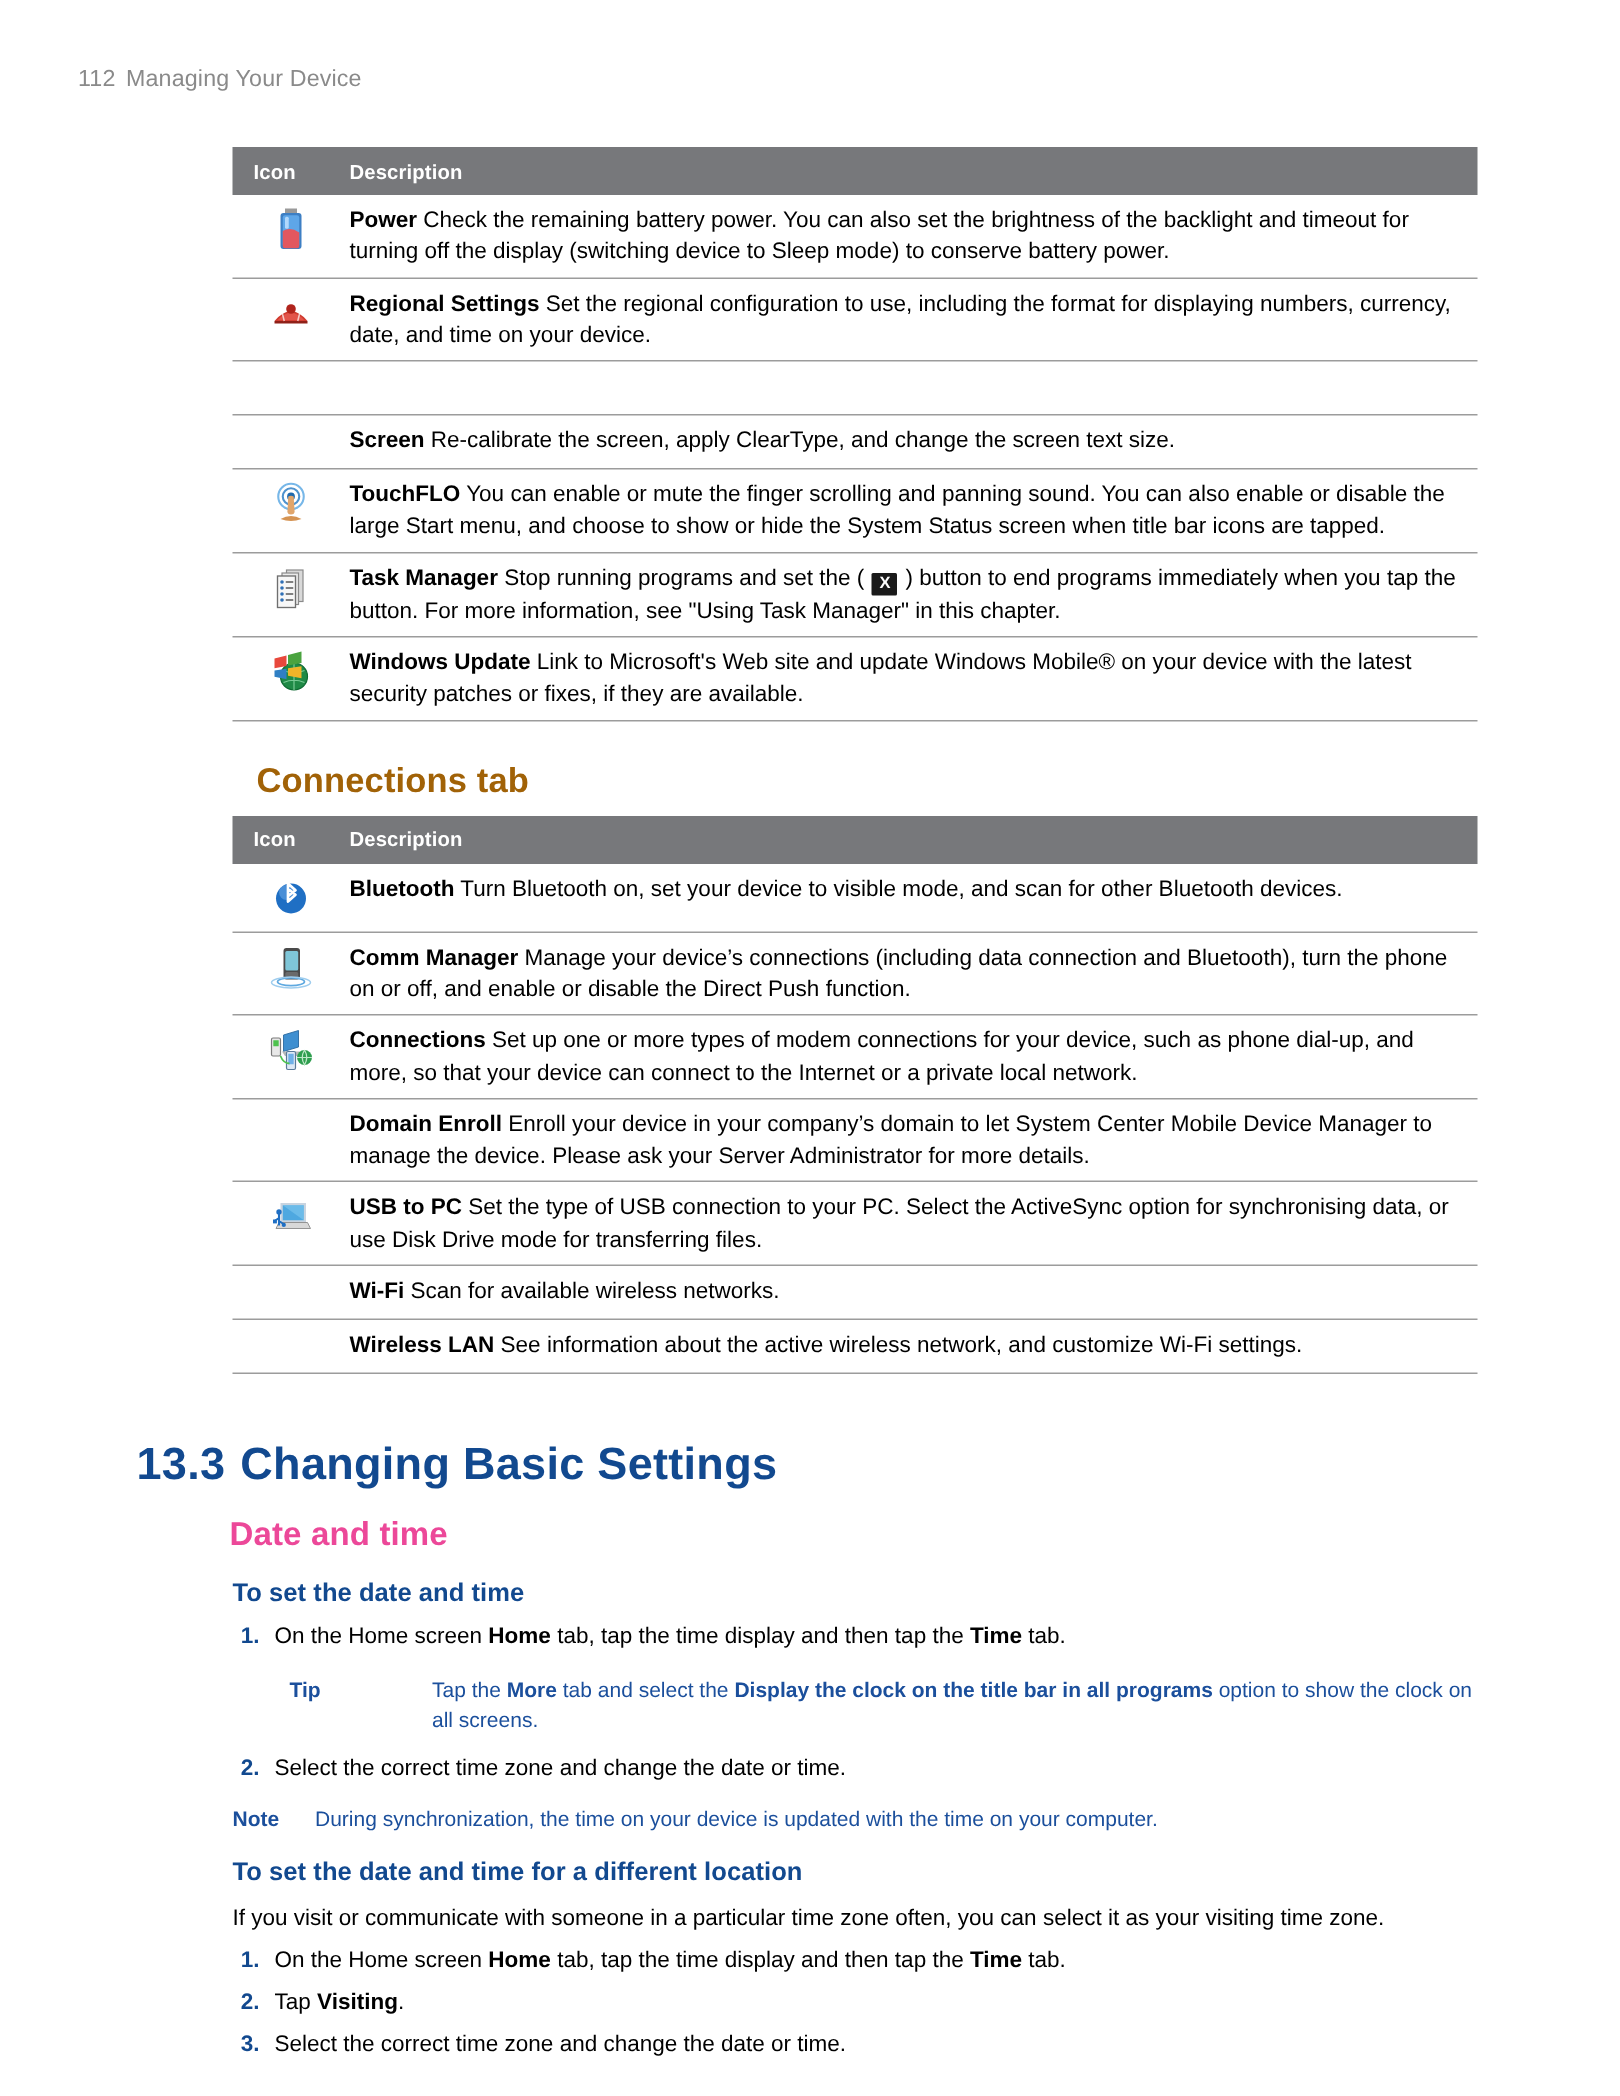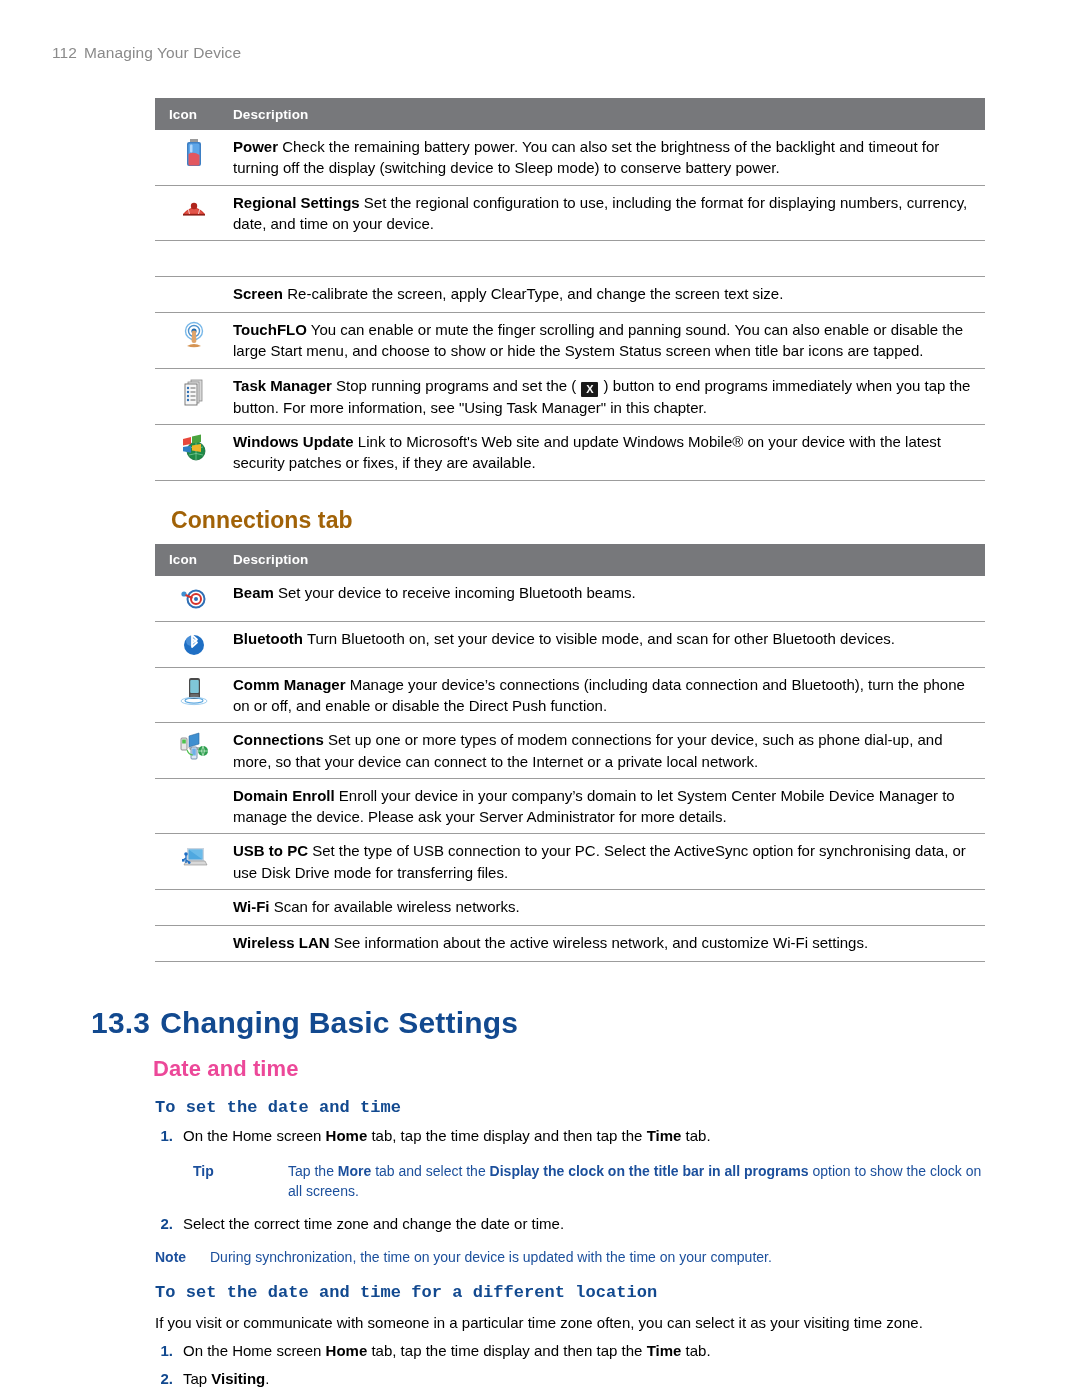--- a/index.html
+++ b/index.html
@@ -114,21 +114,20 @@
     color: #ec4899;
     margin: 16px 0 10px -2px;
     letter-spacing: .1px;
   }
   h3.proc-head {
     font-size: 17px;
     font-weight: bold;
     color: #12498f;
     margin: 16px 0 8px 0;
     letter-spacing: .05px;
-    font-family: Liberation Mono, monospace;
   }
 
   
   p.body-text {
     font-size: 15px;
     line-height: 1.45;
     margin: 10px 0 6px 0;
   }
   ol.steps { list-style: none; margin: 6px 0 0 0; padding: 0; }
   ol.steps li {
@@ -275,34 +274,20 @@
   </div>
 
   <h2 class="sec-head">Connections tab</h2>
 
   <div class="icon-table">
     <div class="tbl-head">
       <div class="c-icon">Icon</div>
       <div class="c-desc">Description</div>
     </div>
 
-    <div class="trow">
-      <div class="cell-icon">
-        <svg class="ico" viewBox="0 0 30 32">
-          <circle cx="17" cy="16" r="8.5" fill="none" stroke="#2f6fb5" stroke-width="2"></circle>
-          <circle cx="17" cy="16" r="5" fill="none" stroke="#d6322a" stroke-width="2"></circle>
-          <circle cx="17" cy="16" r="2" fill="#2f6fb5"></circle>
-          <circle cx="5" cy="11" r="2.6" fill="#3f8fd0"></circle>
-          <path d="M6.5 12 l7 3" stroke="#d6322a" stroke-width="2"></path>
-        </svg>
-      </div>
-      <div class="cell-desc">
-        <b>Beam</b><span> Set your device to receive incoming Bluetooth beams.</span>
-      </div>
-    </div>
 
     <div class="trow">
       <div class="cell-icon">
         <svg class="ico" viewBox="0 0 30 32">
           <circle cx="15" cy="16" r="10" fill="#1f6fc4"></circle>
           <circle cx="12" cy="12" r="5" fill="#69a8e8" opacity=".55"></circle>
           <path d="M13 9.5 l5 4 -5 4.5 v-12 l5 4.5 -5 4 v-8" fill="none" stroke="#ffffff" stroke-width="1.8" stroke-linejoin="round"></path>
         </svg>
       </div>
       <div class="cell-desc">

